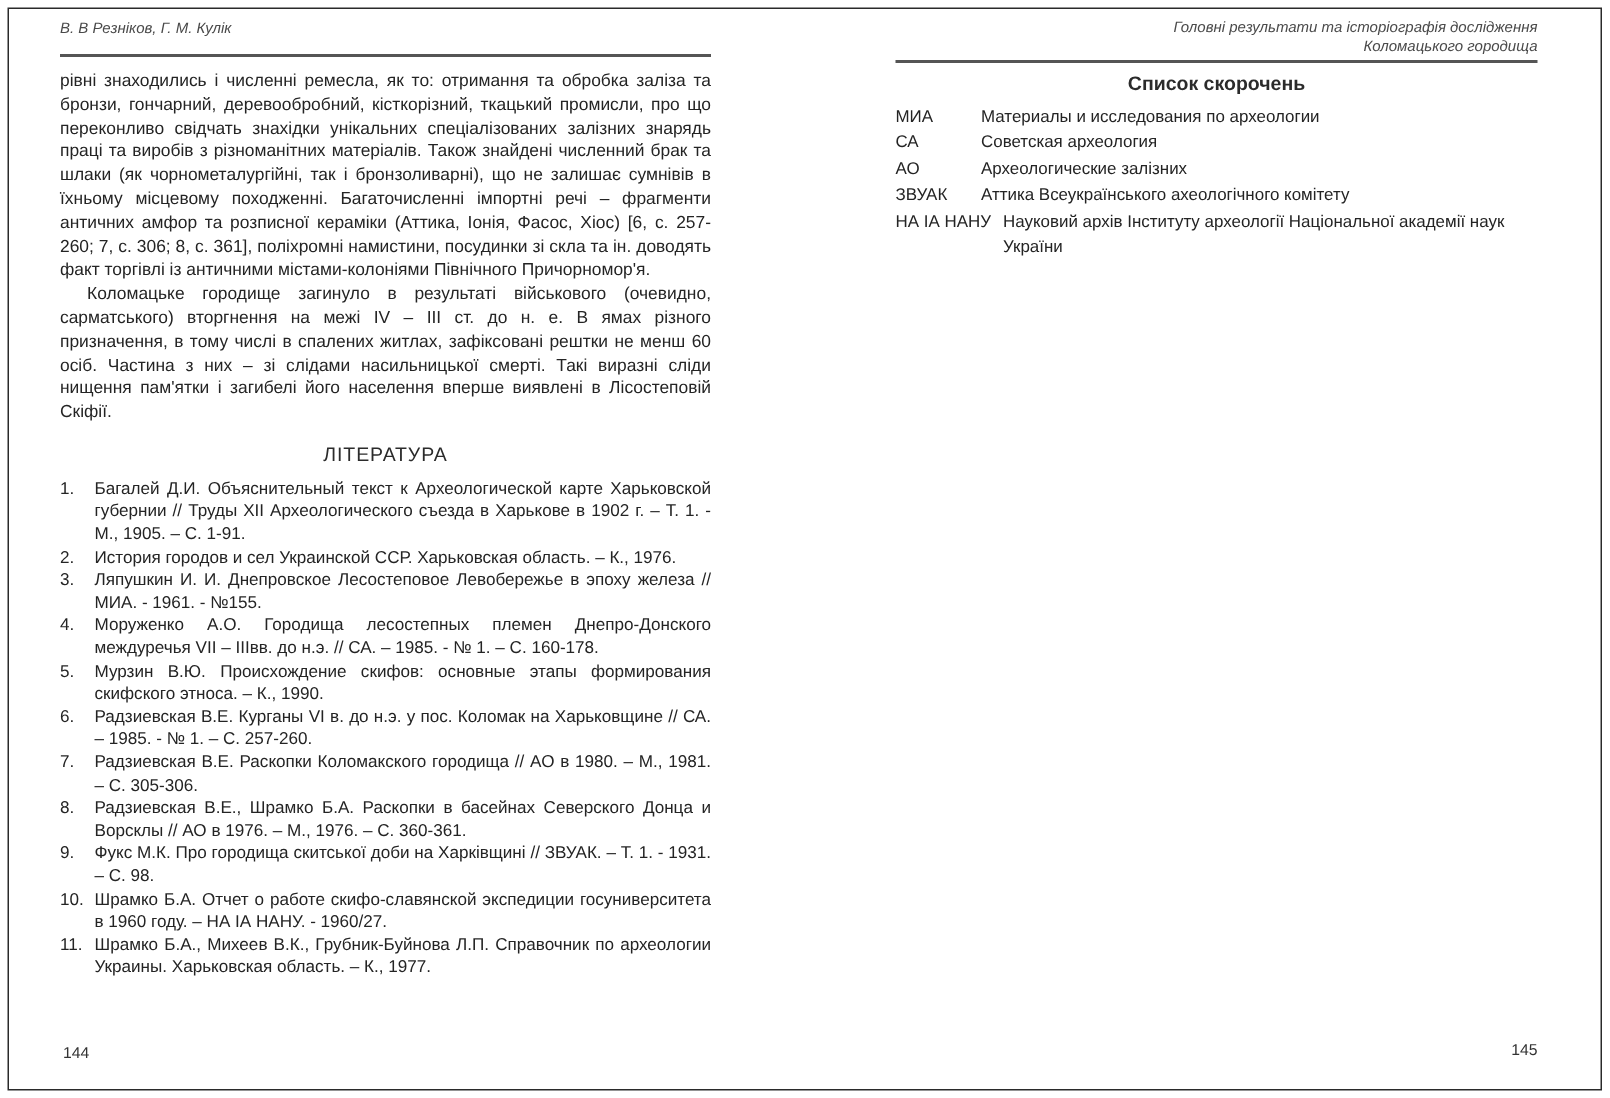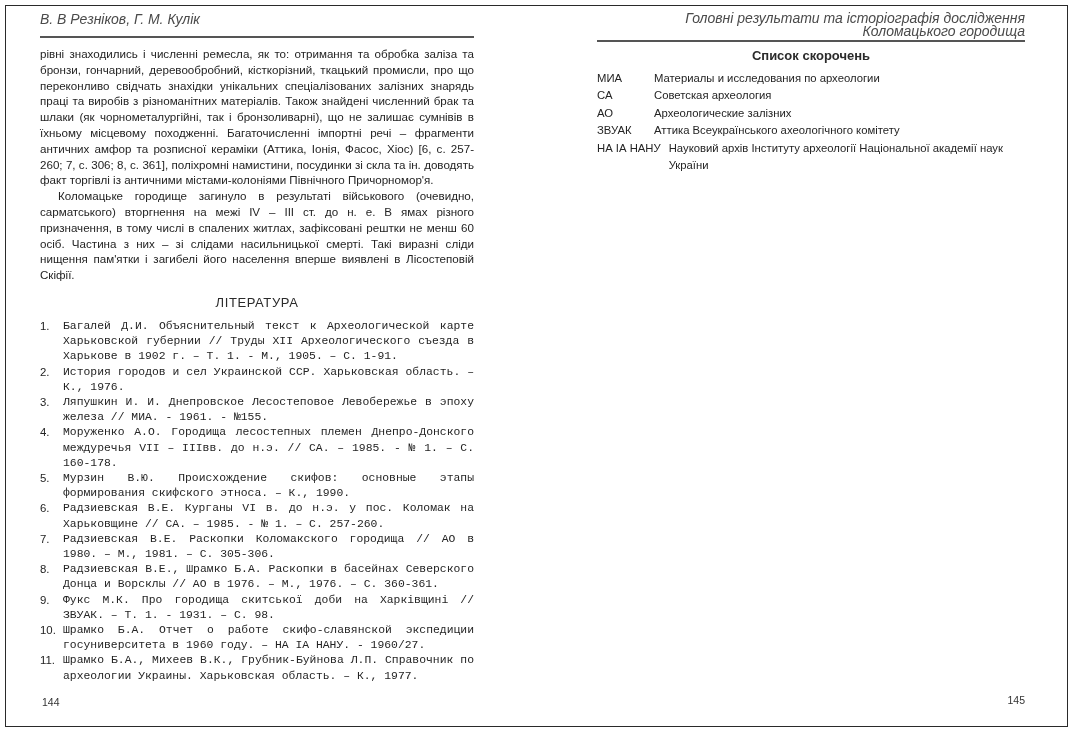--- a/index.html
+++ b/index.html
@@ -18,21 +18,21 @@
   }
   .page {
     position: absolute;
     top: 0;
   }
   .page-left  { left: 40px;  width: 434px; }
   .page-right { left: 597px; width: 428px; }
 
   .running-header {
     font-style: italic;
-    font-size: 14px;
+    font-size: 10px;
     color: #4a4a4a;
     line-height: 13px;
   }
   .running-header.left  { position: absolute; top: 13px; left: 0; }
   .running-header.right { position: absolute; top: 12px; right: 0; text-align: right; }
 
   .header-rule {
     position: absolute;
     left: 0; right: 0;
     height: 2px;
@@ -70,21 +70,20 @@
     line-height: 15.2px;
     color: #242424;
   }
   .lit-item .num {
     flex: 0 0 23px;
     text-align: left;
   }
   .lit-item .txt {
     flex: 1;
     text-align: justify;
-    font-family: Liberation Mono, monospace;
   }
 
   .section-heading {
     position: absolute;
     top: 48px;
     left: 0; right: 0;
     text-align: center;
     font-size: 13px;
     font-weight: bold;
     color: #2b2b2b;

